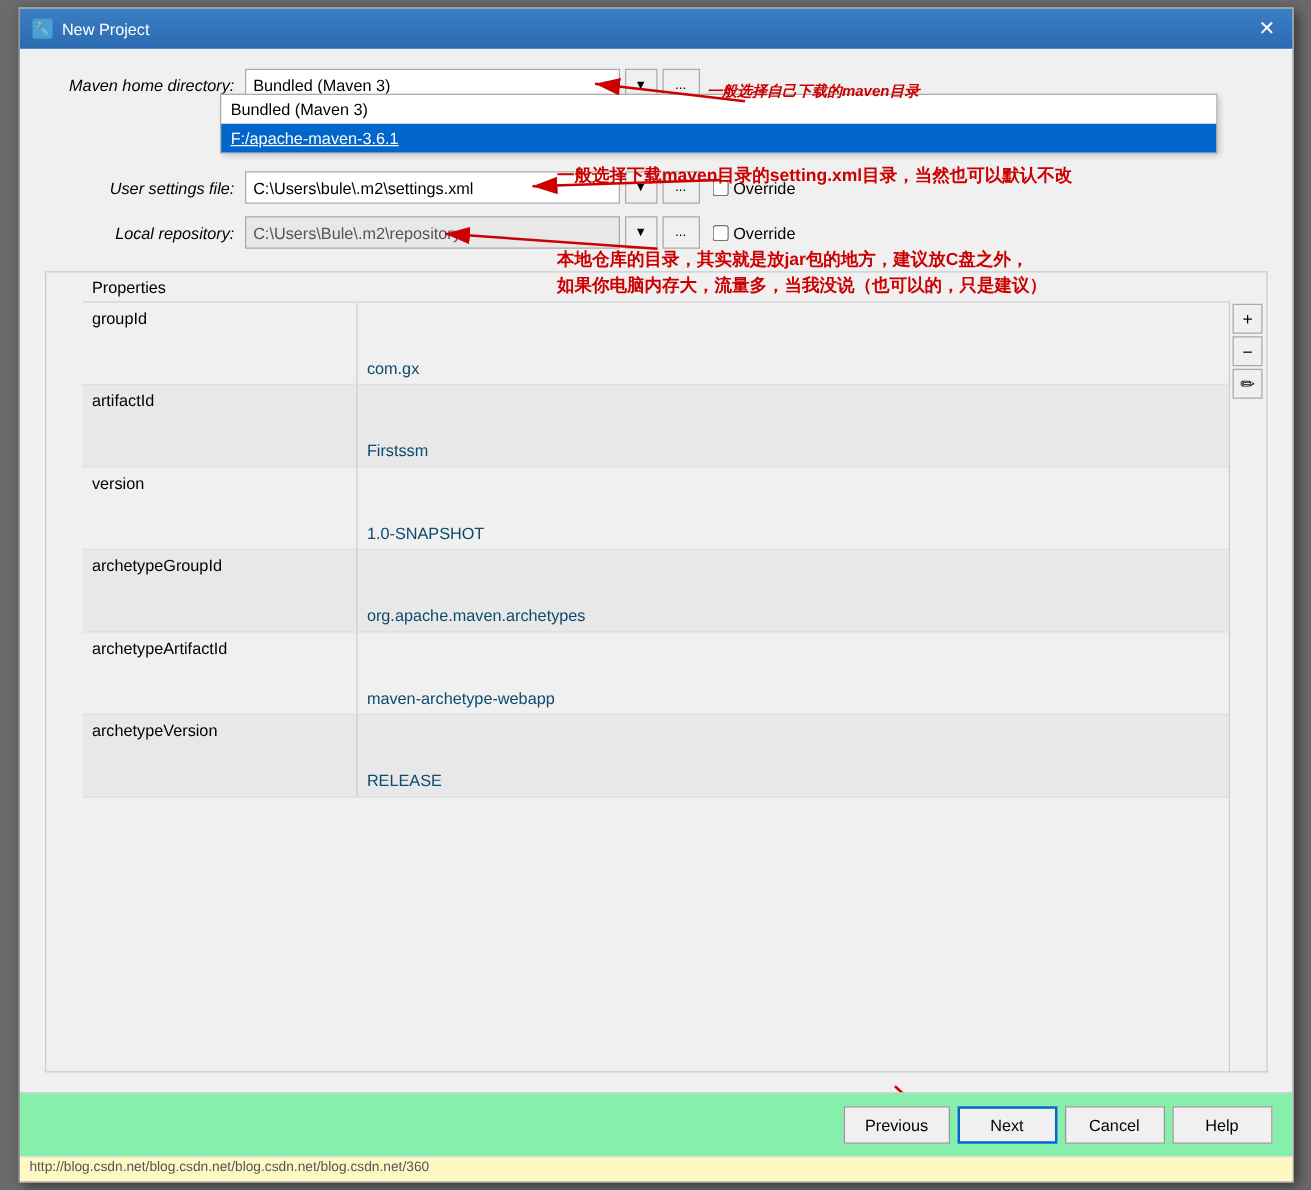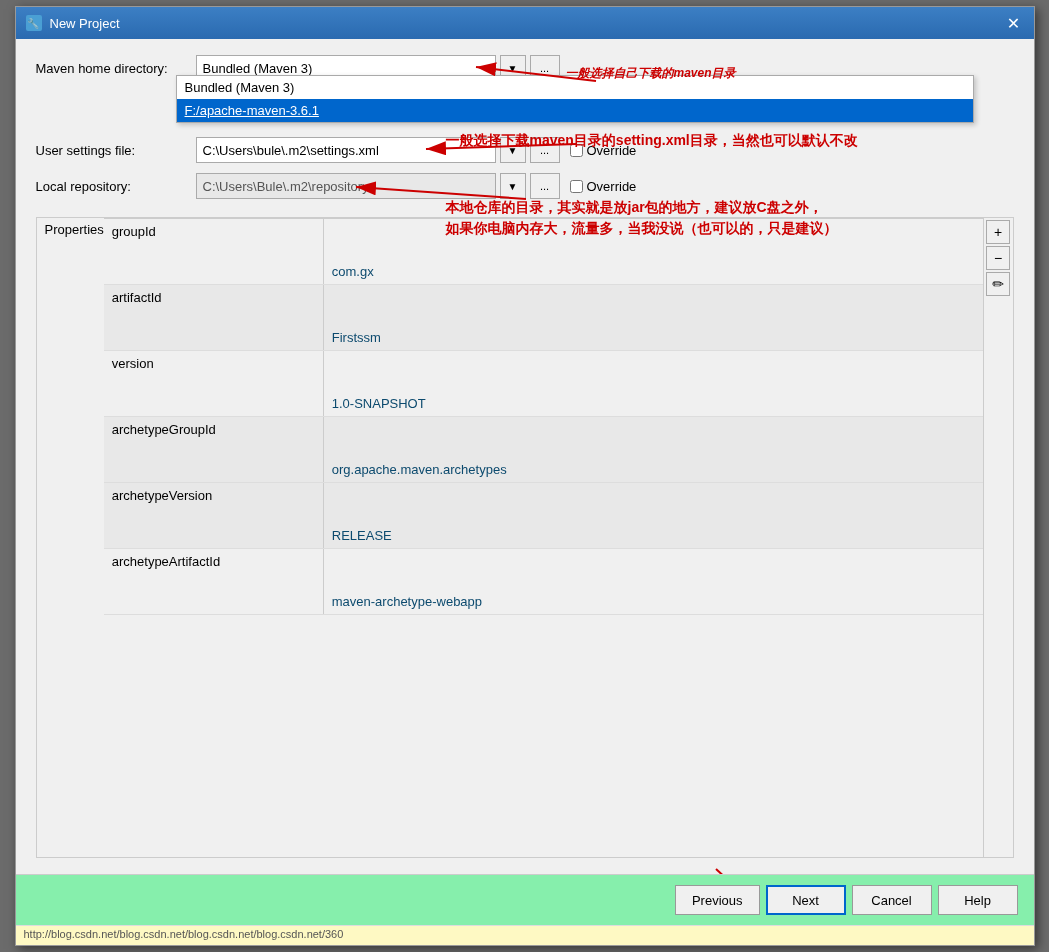--- a/index.html
+++ b/index.html
@@ -83,25 +83,26 @@
 
     .form-row {
       display: flex;
       align-items: center;
       margin-bottom: 10px;
       position: relative;
     }
 
     .form-label {
       width: 160px;
-      text-align: left;
+      text-align: right;
       padding-right: 8px;
       font-size: 13px;
       color: #000;
       flex-shrink: 0;
+      font-style: italic;
     }
 
     .form-input-group {
       display: flex;
       flex: 1;
       align-items: center;
       gap: 4px;
     }
 
     .form-input {
@@ -173,22 +174,23 @@
       color: white;
       text-decoration: underline;
     }
 
     
     .properties-section {
       margin-top: 8px;
       border: 1px solid #ccc;
       flex: 1;
       display: flex;
-      flex-direction: row;
+      flex-direction: column;
       overflow: hidden;
+      padding-left: 29px;
     }
 
     .properties-label {
       font-size: 13px;
       color: #000;
       padding: 4px 0 4px 8px;
       font-weight: normal;
     }
 
     .properties-table {
@@ -411,28 +413,28 @@
           <div class="prop-row">
             <span class="prop-key">version</span>
             <span class="prop-value">1.0-SNAPSHOT</span>
           </div>
 
           <div class="prop-row alt">
             <span class="prop-key">archetypeGroupId</span>
             <span class="prop-value">org.apache.maven.archetypes</span>
           </div>
 
+          <div class="prop-row">
+            <span class="prop-key">archetypeArtifactId</span>
+            <span class="prop-value">maven-archetype-webapp</span>
+          </div>
+
           <div class="prop-row alt">
             <span class="prop-key">archetypeVersion</span>
             <span class="prop-value">RELEASE</span>
-          </div>
-
-          <div class="prop-row">
-            <span class="prop-key">archetypeArtifactId</span>
-            <span class="prop-value">maven-archetype-webapp</span>
           </div>
         </div>
         <div class="props-toolbar">
           <button class="props-toolbar-btn">+</button>
           <button class="props-toolbar-btn">−</button>
           <button class="props-toolbar-btn">✏</button>
         </div>
       </div>
     </div>
 

